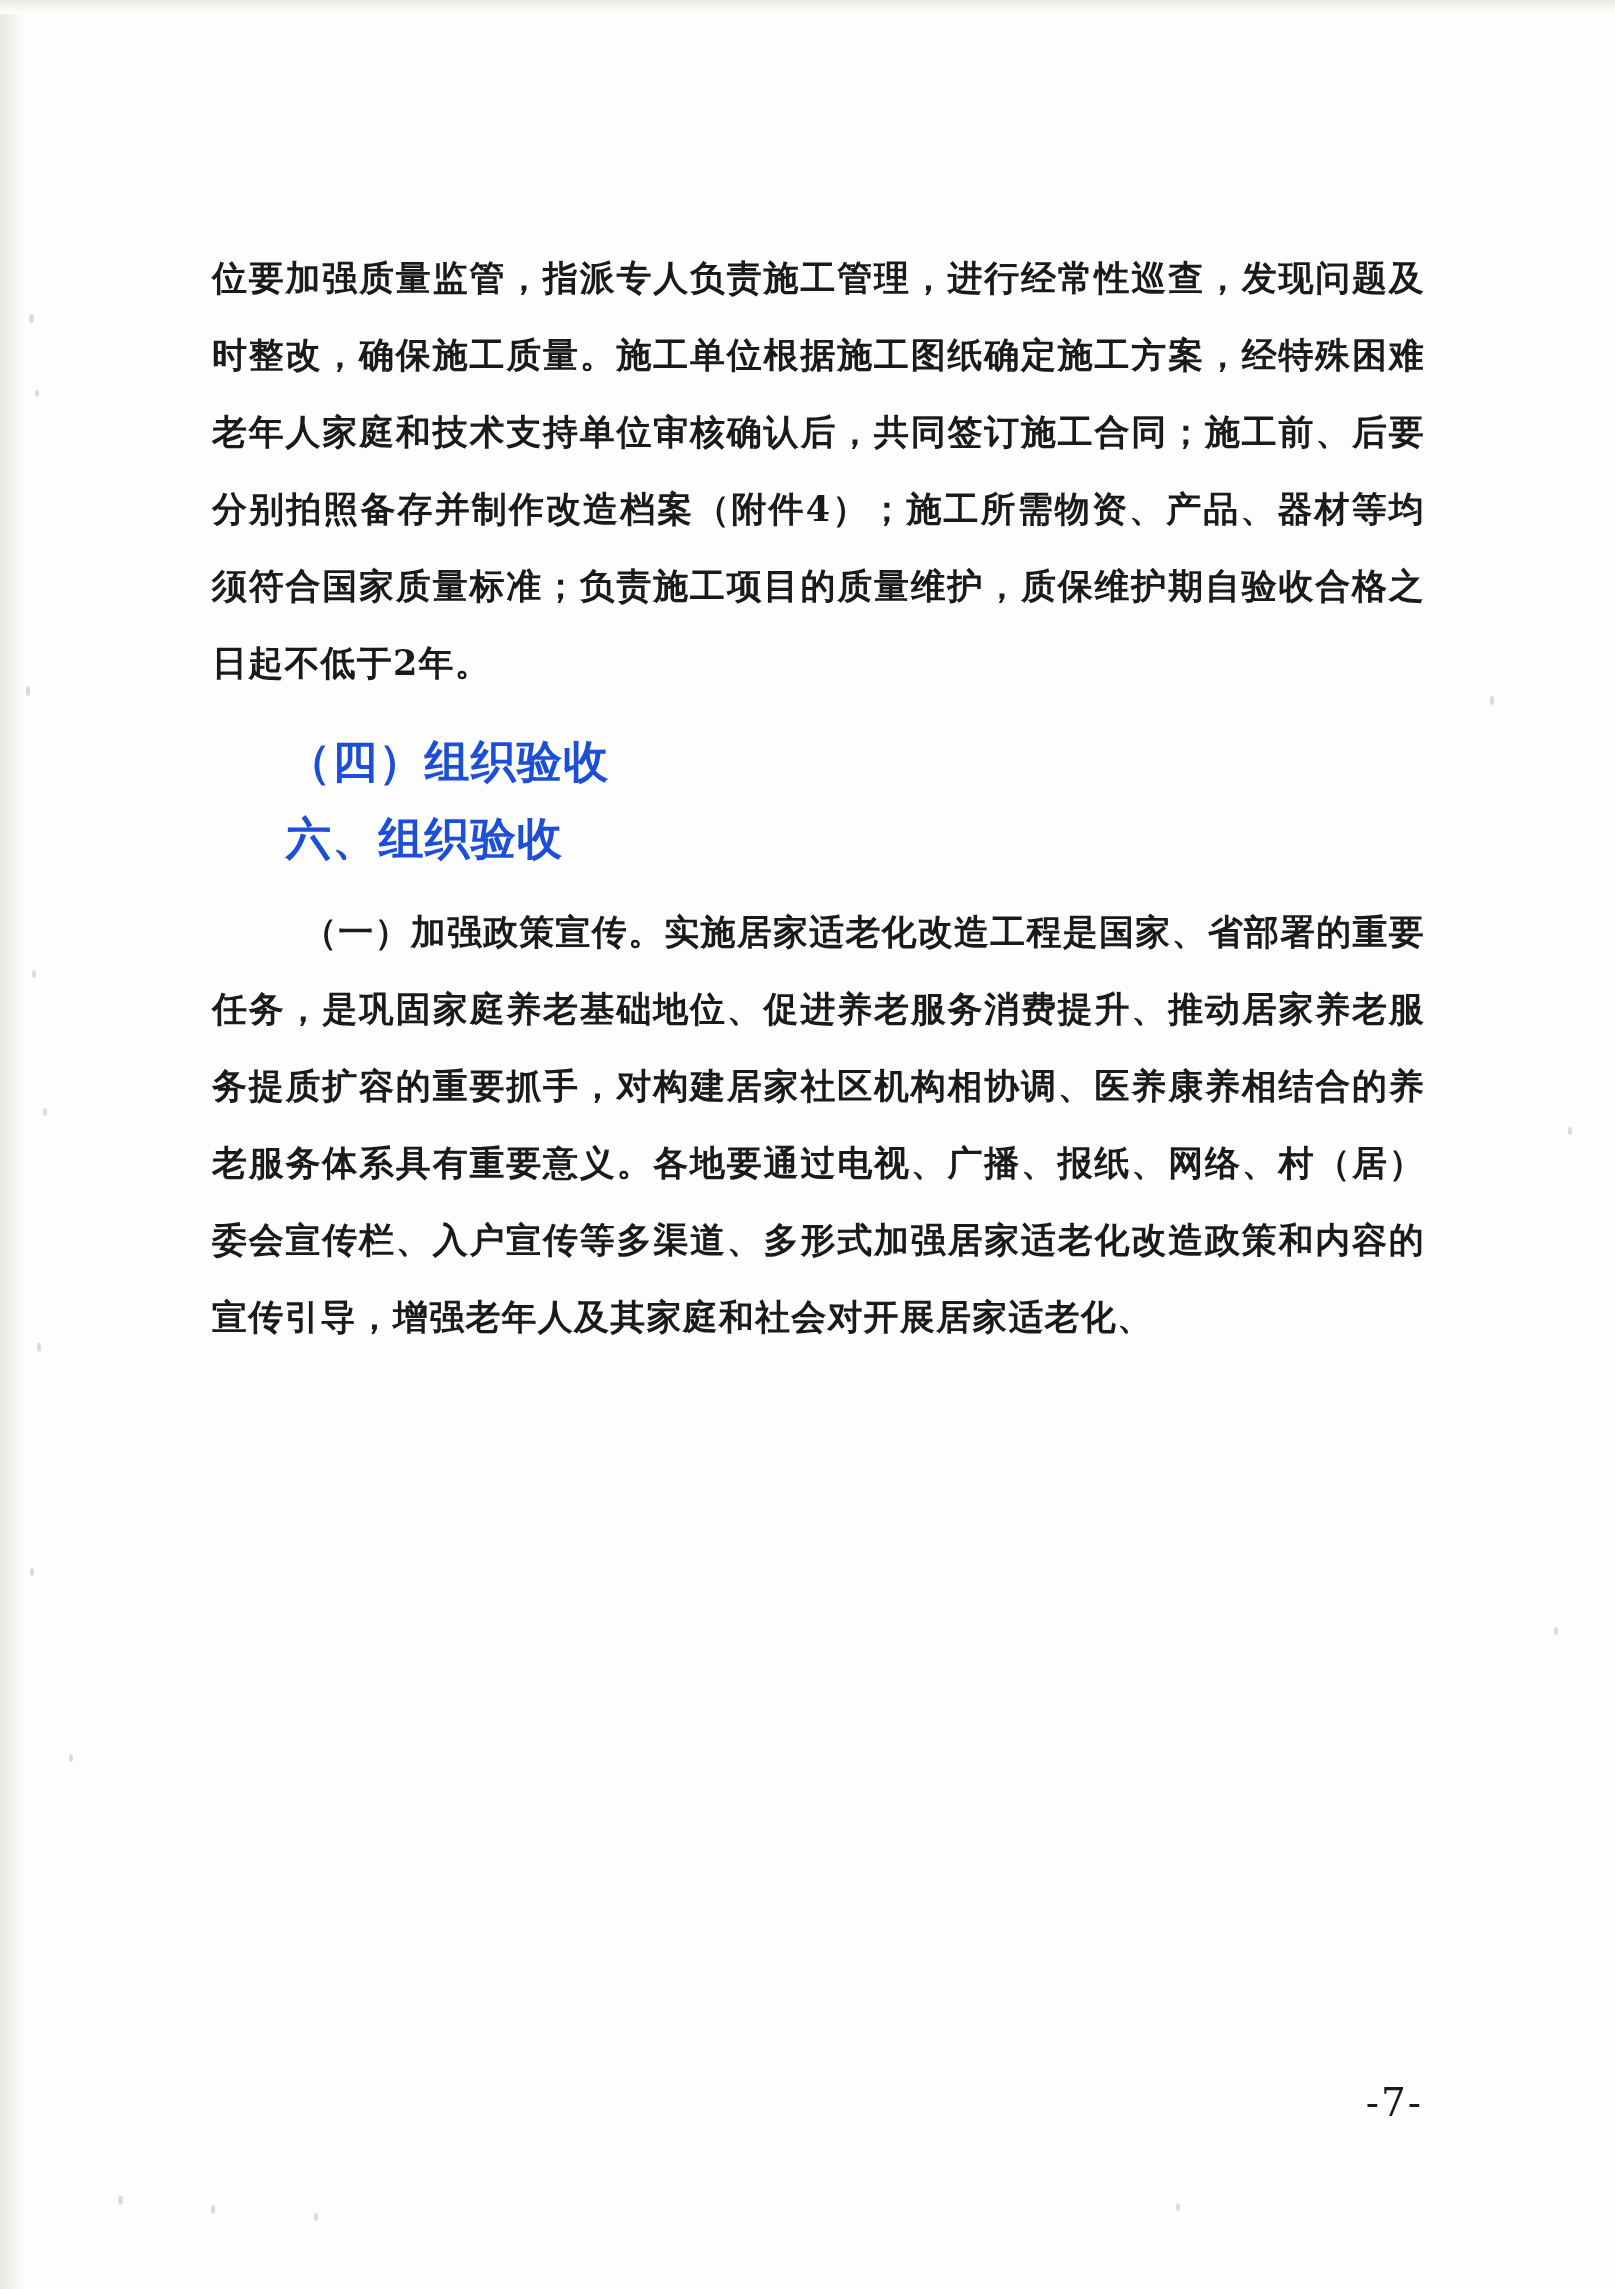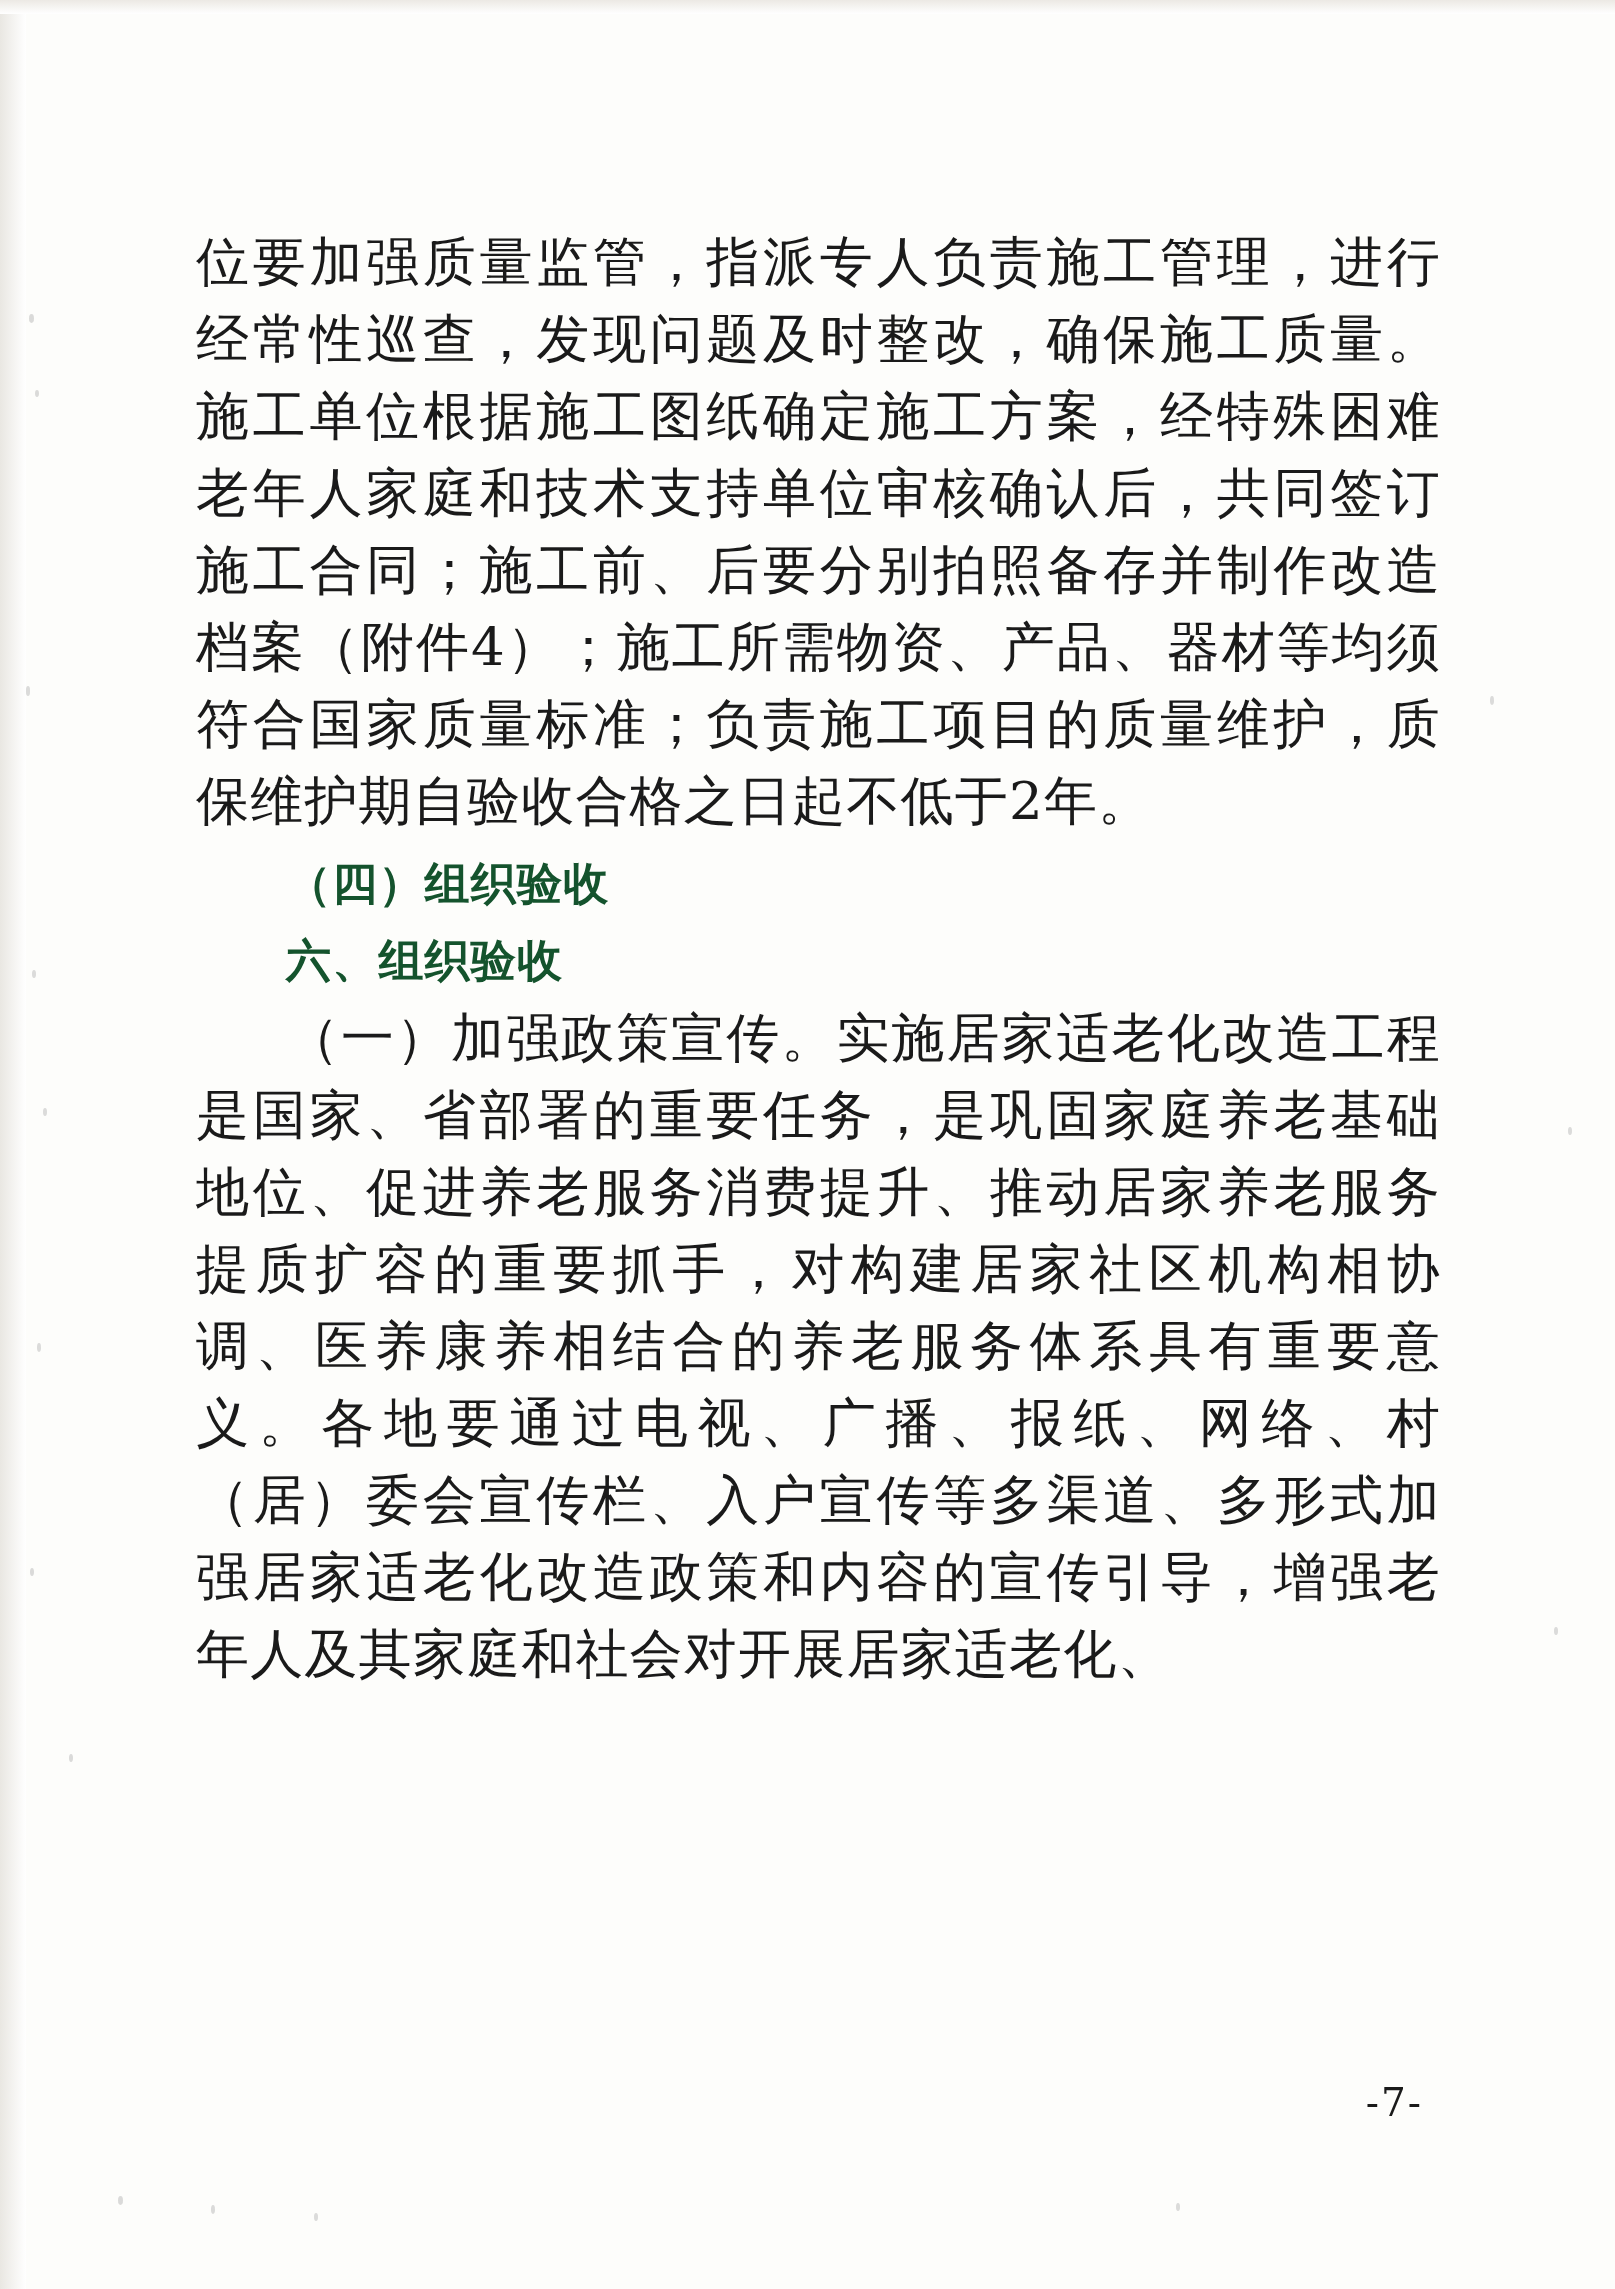--- a/index.html
+++ b/index.html
@@ -26,37 +26,37 @@
     pointer-events: none;
     opacity: 0.5;
   }
   .content {
     position: absolute;
     left: 196px;
     top: 223px;
     width: 1245px;
   }
   .para {
-    font-size: 53px;
+    font-size: 35px;
     line-height: 77px;
     color: #1a1a1a;
     letter-spacing: 1.2px;
     text-align: justify;
     text-justify: inter-character;
-    margin: 0;
+    margin: 16px;
     font-family: "DejaVu Serif", serif;
-    font-weight: 400;
+    font-weight: 700;
   }
   .para.indent {
     text-indent: 90px;
   }
   .heading {
     font-size: 45px;
     line-height: 77px;
-    color: #14532d;
+    color: #1d4ed8;
     letter-spacing: 1.2px;
     margin: 0;
     font-weight: bold;
     text-indent: 90px;
     font-family: "DejaVu Serif", serif;
   }
   .gap-sm { height: 5.9px; }
   .page-number {
     position: absolute;
     right: 192px;

